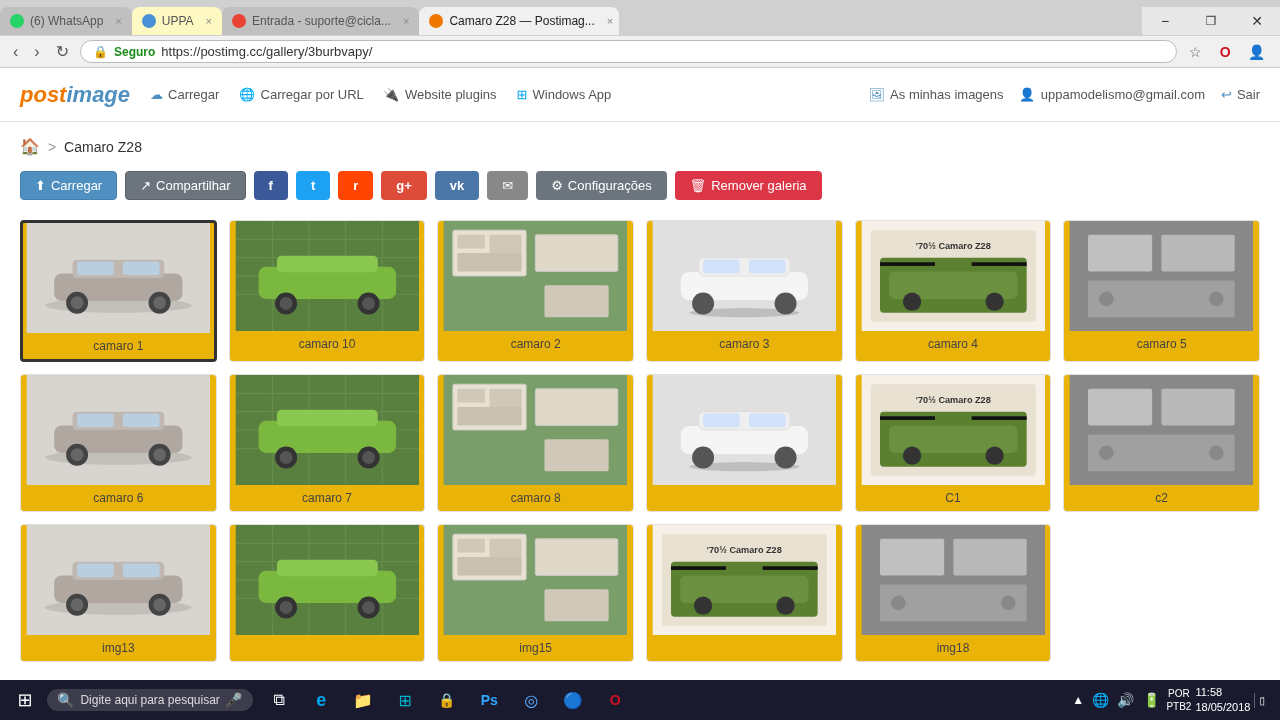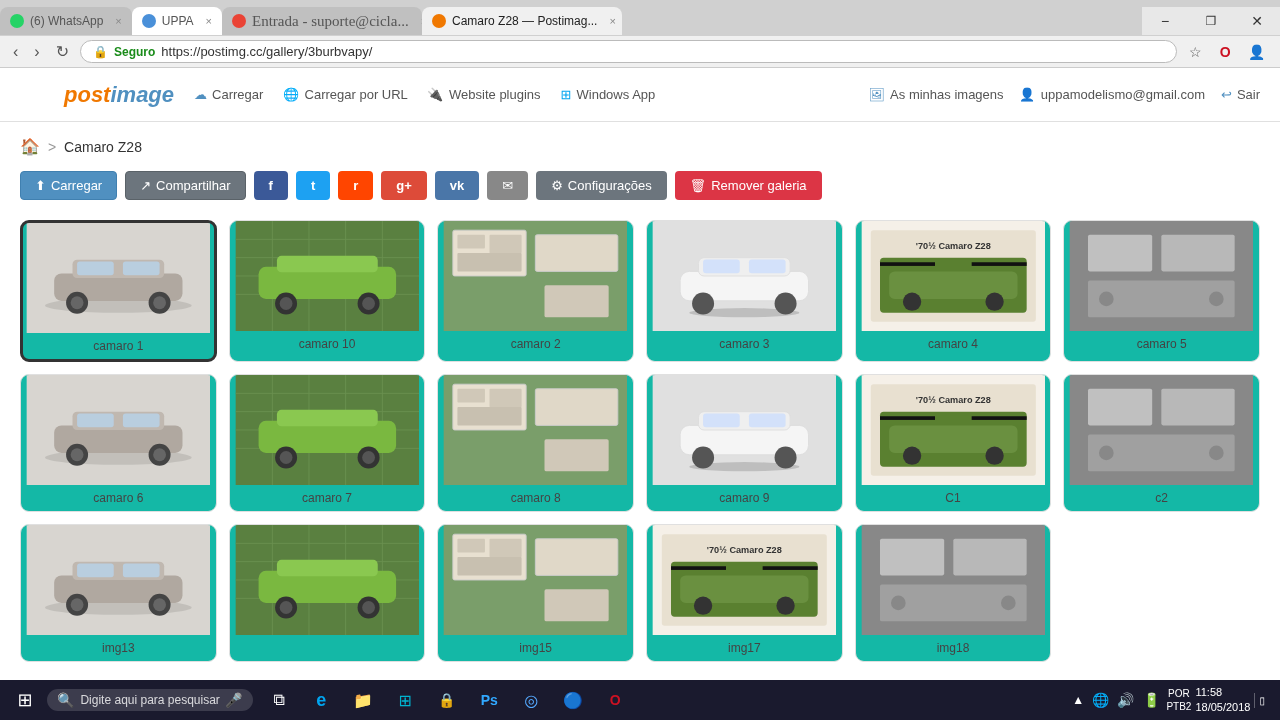--- a/index.html
+++ b/index.html
@@ -15,21 +15,21 @@
     .nav-btn { background: none; border: none; cursor: pointer; color: #555; font-size: 16px; padding: 2px 5px; border-radius: 3px; }
     .address-bar { flex: 1; display: flex; align-items: center; background: white; border: 1px solid #bbb; border-radius: 20px; padding: 3px 12px; gap: 6px; }
     .secure-icon { color: #1a8c1a; font-size: 12px; }
     .secure-text { color: #1a8c1a; font-size: 12px; font-weight: bold; }
     .url-text { color: #333; font-size: 13px; flex: 1; }
     .browser-btn { background: none; border: none; cursor: pointer; color: #555; font-size: 14px; padding: 2px 6px; }
     .win-btn { width: 46px; height: 28px; border: none; background: none; cursor: pointer; font-size: 12px; color: #333; }
 
     
     .postimage-nav { background: white; border-bottom: 1px solid #e0e0e0; display: flex; align-items: center; padding: 0 20px; height: 54px; gap: 20px; }
-    .postimage-logo { color: #f07800; font-size: 22px; font-weight: bold; font-style: italic; margin-left: 44px; }
+    .postimage-logo { color: #f07800; font-size: 22px; font-weight: bold; font-style: italic; }
     .postimage-logo span { color: #5090c0; }
     .nav-link { display: flex; align-items: center; gap: 5px; color: #555; text-decoration: none; font-size: 13px; cursor: pointer; }
     .nav-spacer { flex: 1; }
     .nav-right { display: flex; align-items: center; gap: 16px; }
 
     
     .main-content { background: white; padding: 15px 20px; min-height: 580px; }
     .breadcrumb { display: flex; align-items: center; gap: 8px; margin-bottom: 15px; font-size: 14px; }
     .breadcrumb-home { color: #5090c0; cursor: pointer; font-size: 16px; }
     .breadcrumb-sep { color: #999; }
@@ -44,21 +44,21 @@
     .btn-twitter { background: #1da1f2; color: white; }
     .btn-reddit { background: #ff4500; color: white; }
     .btn-gplus { background: #dd4b39; color: white; }
     .btn-vk { background: #4a76a8; color: white; }
     .btn-email { background: #888; color: white; }
     .btn-config { background: #6c757d; color: white; }
     .btn-danger { background: #dc3545; color: white; }
 
     
     .gallery-grid { display: grid; grid-template-columns: repeat(6, 1fr); gap: 12px; }
-    .gallery-item { background: #14b8a6; border: 1px solid #e0e0e0; border-radius: 9px; overflow: hidden; cursor: pointer; position: relative; }
+    .gallery-item { background: #eab308; border: 1px solid #e0e0e0; border-radius: 4px; overflow: hidden; cursor: pointer; position: relative; }
     .gallery-item.selected { border: 3px solid #333; }
     .item-label { padding: 6px 4px; text-align: center; font-size: 12px; color: #444; white-space: nowrap; overflow: hidden; text-overflow: ellipsis; }
     .item-overlay { display: none; position: absolute; top: 5px; left: 5px; gap: 5px; }
     .item-overlay.visible { display: flex; }
     .overlay-btn { background: #5090c0; color: white; border: none; border-radius: 3px; width: 30px; height: 30px; cursor: pointer; display: flex; align-items: center; justify-content: center; font-size: 14px; }
     .overlay-btn.delete { background: #888; }
 
     
     .taskbar { position: fixed; bottom: 0; left: 0; right: 0; height: 40px; background: #1a1a2e; display: flex; align-items: center; padding: 0 5px; gap: 2px; }
     .taskbar-start { width: 40px; height: 40px; display: flex; align-items: center; justify-content: center; cursor: pointer; }
@@ -78,28 +78,28 @@
 </head>
 <body>
 
 <div class="browser-chrome">
   <div style="display:flex; align-items:center; background:#d0d0d0; height:36px; padding-top:6px;">
     <div class="tab inactive">
       <span style="width:14px;height:14px;background:#25d366;border-radius:50%;flex-shrink:0;display:inline-block;"></span>
       <span style="font-size:12px;">(6) WhatsApp</span>
       <span class="tab-close">×</span>
     </div>
-    <div class="tab inactive" style="background:#ffffff;">
+    <div class="tab inactive" style="background:#fef9c3;">
       <span style="width:14px;height:14px;background:#4a90d9;border-radius:50%;flex-shrink:0;display:inline-block;"></span>
       <span style="font-size:12px;">UPPA</span>
       <span class="tab-close">×</span>
     </div>
     <div class="tab inactive">
       <span style="width:14px;height:14px;background:#ea4335;border-radius:50%;flex-shrink:0;display:inline-block;"></span>
-      <span style="font-size:15px;font-family:Liberation Serif, serif;">Entrada - suporte@cicla...</span>
+      <span style="font-size:12px;">Entrada - suporte@cicla...</span>
       <span class="tab-close">×</span>
     </div>
     <div class="tab active">
       <span style="width:14px;height:14px;background:#f07800;border-radius:50%;flex-shrink:0;display:inline-block;"></span>
       <span style="font-size:12px;">Camaro Z28 — Postimag...</span>
       <span class="tab-close">×</span>
     </div>
     <div style="flex:1; background:#d0d0d0; height:28px;"></div>
 
     <div style="display:flex; background:#e8e8e8; height:28px;">
@@ -379,21 +379,20 @@
             <rect width="200" height="120" fill="#e0e0e0"></rect>
             <ellipse cx="100" cy="100" rx="60" ry="5" fill="rgba(0,0,0,0.15)"></ellipse>
             <rect x="30" y="55" width="140" height="32" rx="10" fill="#f5f5f5" stroke="#ddd" stroke-width="1"></rect>
             <rect x="50" y="40" width="100" height="20" rx="6" fill="#efefef" stroke="#ddd" stroke-width="1"></rect>
             <rect x="55" y="42" width="40" height="15" rx="3" fill="rgba(200,220,255,0.7)"></rect>
             <rect x="105" y="42" width="40" height="15" rx="3" fill="rgba(200,220,255,0.7)"></rect>
             <circle cx="55" cy="90" r="12" fill="#555"></circle>
             <circle cx="145" cy="90" r="12" fill="#555"></circle>
           </svg>
         </div>
-    <div class="item-label">camaro 9</div>
   </div>
       <div class="gallery-item">
 
     <div class="gimg">
           <svg viewBox="0 0 200 120" xmlns="http://www.w3.org/2000/svg">
             <rect width="200" height="120" fill="#f5f0e8"></rect>
             <rect x="10" y="10" width="180" height="100" rx="3" fill="#e8e0d0"></rect>
             <text x="100" y="30" text-anchor="middle" font-size="10" fill="#333" font-weight="bold">'70½ Camaro Z28</text>
             <rect x="20" y="40" width="160" height="60" rx="4" fill="#5a8030"></rect>
             <rect x="30" y="55" width="140" height="30" rx="6" fill="#6a9040"></rect>
@@ -482,21 +481,20 @@
             <rect x="10" y="10" width="180" height="100" rx="3" fill="#e8e0d0"></rect>
             <text x="100" y="30" text-anchor="middle" font-size="10" fill="#333" font-weight="bold">'70½ Camaro Z28</text>
             <rect x="20" y="40" width="160" height="60" rx="4" fill="#5a8030"></rect>
             <rect x="30" y="55" width="140" height="30" rx="6" fill="#6a9040"></rect>
             <rect x="20" y="45" width="60" height="4" fill="#111"></rect>
             <rect x="120" y="45" width="60" height="4" fill="#111"></rect>
             <circle cx="55" cy="88" r="10" fill="#333"></circle>
             <circle cx="145" cy="88" r="10" fill="#333"></circle>
           </svg>
         </div>
-    <div class="item-label">img17</div>
   </div>
       <div class="gallery-item">
 
     <div class="gimg">
           <svg viewBox="0 0 200 120" xmlns="http://www.w3.org/2000/svg">
             <rect width="200" height="120" fill="#888"></rect>
             <rect x="20" y="15" width="70" height="40" rx="2" fill="#c0c0c0"></rect>
             <rect x="100" y="15" width="80" height="40" rx="2" fill="#b8b8b8"></rect>
             <rect x="20" y="65" width="160" height="40" rx="2" fill="#a0a0a0"></rect>
             <circle cx="40" cy="85" r="8" fill="#888"></circle>

